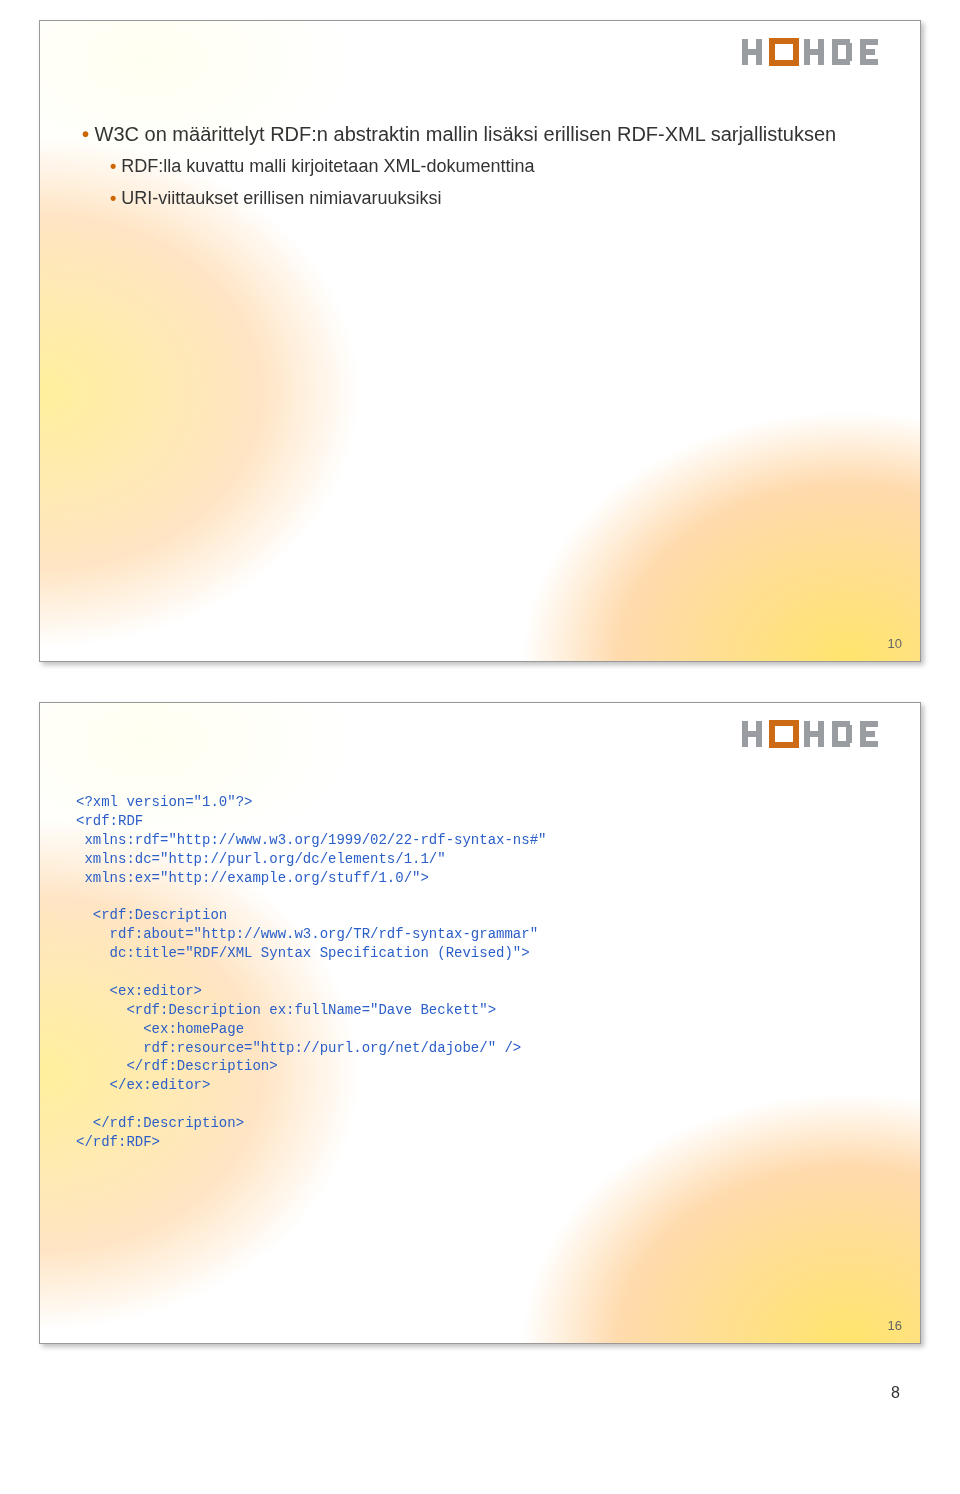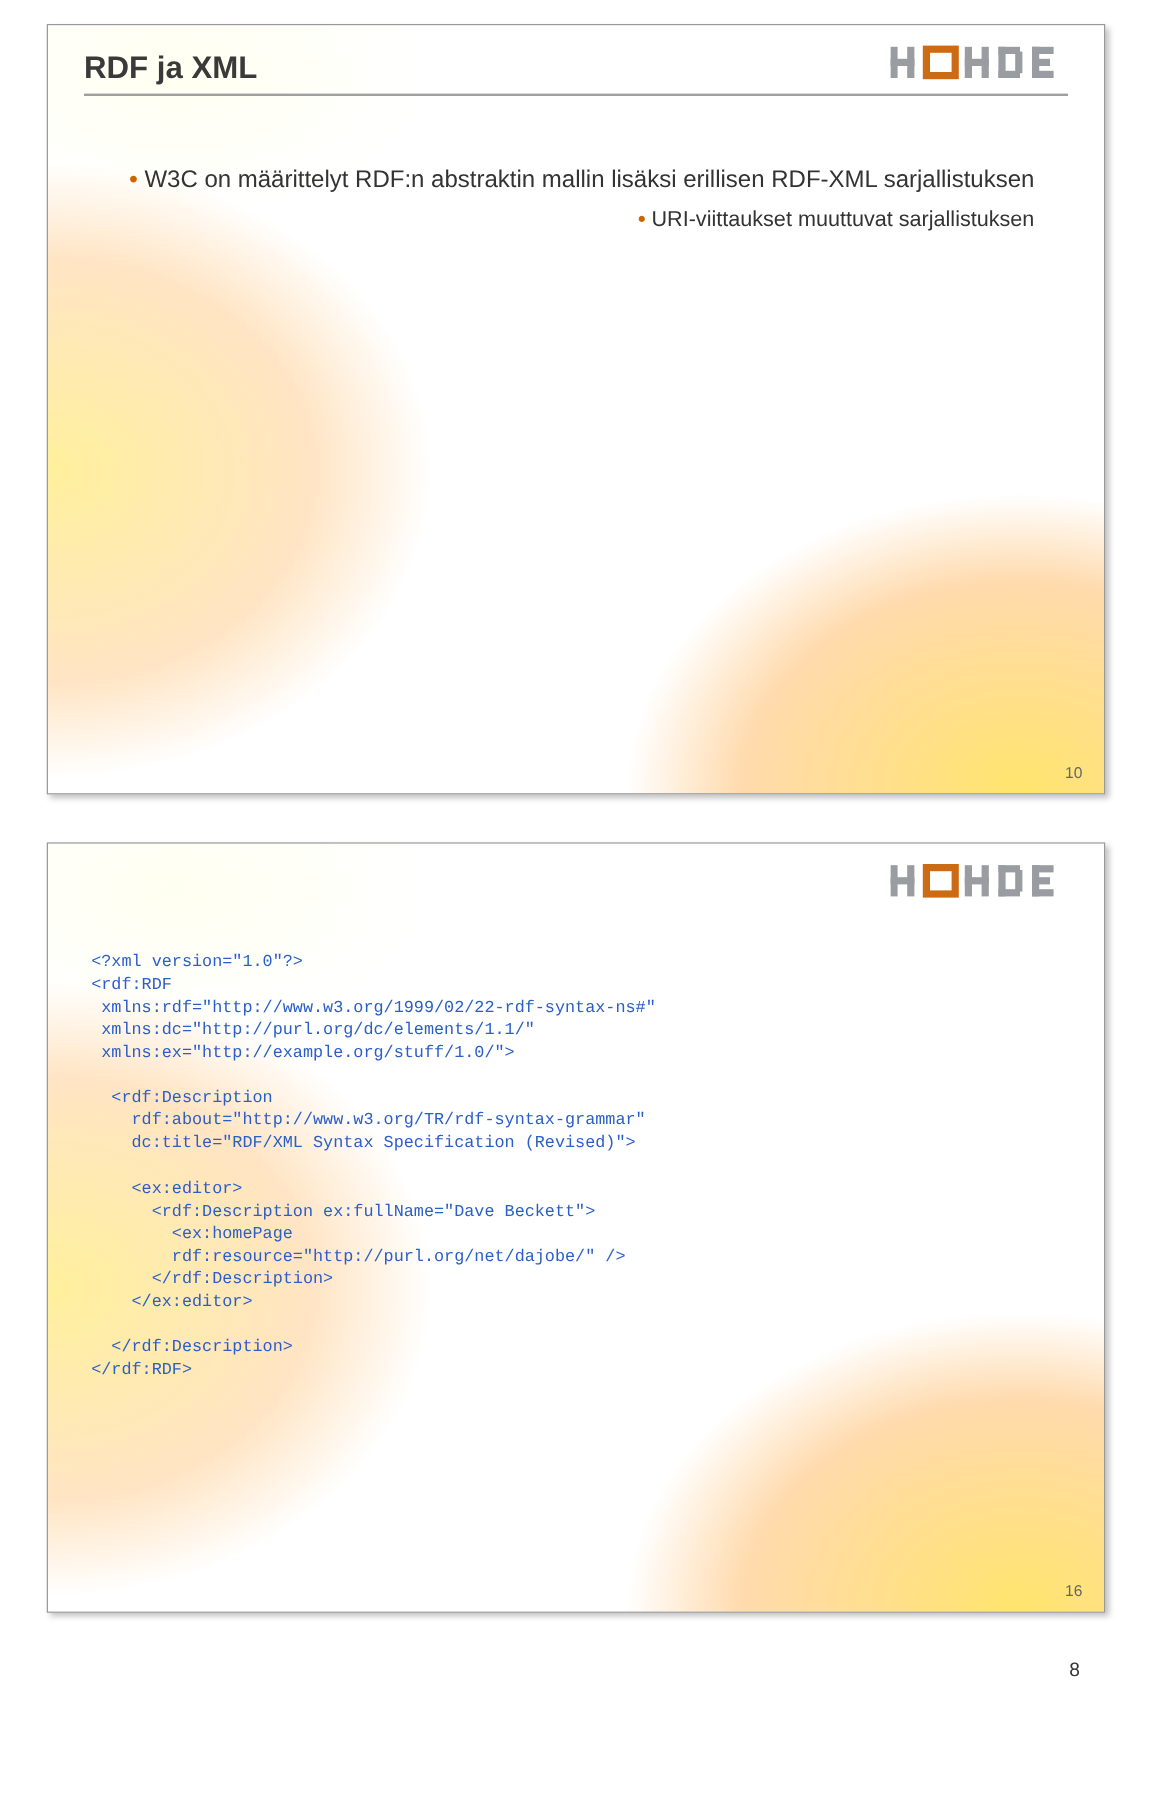--- a/index.html
+++ b/index.html
@@ -45,21 +45,21 @@
     position: absolute;
     top: 16px;
     right: 28px;
   }
   .content {
     position: absolute;
     top: 100px;
     left: 42px;
     right: 42px;
   }
-  ul.b1 { list-style: none; padding: 0; margin: 16px; text-align: right; }
+  ul.b1 { list-style: none; padding: 0; margin: 0; }
   ul.b1 > li { margin: 0 0 10px 0; font-size: 20px; color: #333; line-height: 1.35; }
   ul.b1 > li::before { content: "• "; color: #cc6600; font-weight: bold; }
   ul.b2 { list-style: none; padding: 0 0 0 28px; margin: 6px 0 0 0; }
   ul.b2 > li { margin: 0 0 8px 0; font-size: 18px; color: #333; line-height: 1.35; }
   ul.b2 > li::before { content: "• "; color: #cc6600; font-weight: bold; }
   .code {
     position: absolute;
     top: 90px;
     left: 36px;
     right: 36px;
@@ -80,24 +80,20 @@
     text-align: right;
     font-size: 16px;
     color: #333;
     margin: 10px 40px 0 0;
   }
 </style>
 </head>
 <body>
 
 <div class="slide">
-  <div class="title-area">
-    <h1 class="slide-title">RDF ja XML</h1>
-    <hr class="title-rule">
-  </div>
   <div class="logo">
     <svg width="150" height="30" viewBox="0 0 150 30">
       <g fill="#999da1">
         <rect x="0" y="2" width="6" height="26"></rect>
           <rect x="0" y="12" width="20" height="6"></rect>
           <rect x="14" y="2" width="6" height="26"></rect>
         <rect x="62" y="2" width="6" height="26"></rect>
           <rect x="62" y="12" width="20" height="6"></rect>
           <rect x="76" y="2" width="6" height="26"></rect>
         <rect x="90" y="2" width="6" height="26"></rect>
@@ -112,21 +108,22 @@
       <g fill="#cc6b14">
           <rect x="30" y="4" width="24" height="22" fill="none" stroke="#cc6b14" stroke-width="6"></rect>
         </g>
     </svg>
   </div>
   <div class="content">
     <ul class="b1">
       <li>
         <span>W3C on määrittelyt RDF:n abstraktin mallin lisäksi erillisen RDF-XML sarjallistuksen</span>
         <ul class="b2">
-          <li><span>URI-viittaukset muuttuvat sarjallistuksen</span></li>
+          <li><span>RDF:lla kuvattu malli kirjoitetaan XML-dokumenttina</span></li>
+          <li><span>URI-viittaukset erillisen nimiavaruuksiksi</span></li>
         </ul>
       </li>
     </ul>
   </div>
   <div class="slidenum">10</div>
 </div>
 
 <div class="slide">
   <div class="logo">
     <svg width="150" height="30" viewBox="0 0 150 30">

